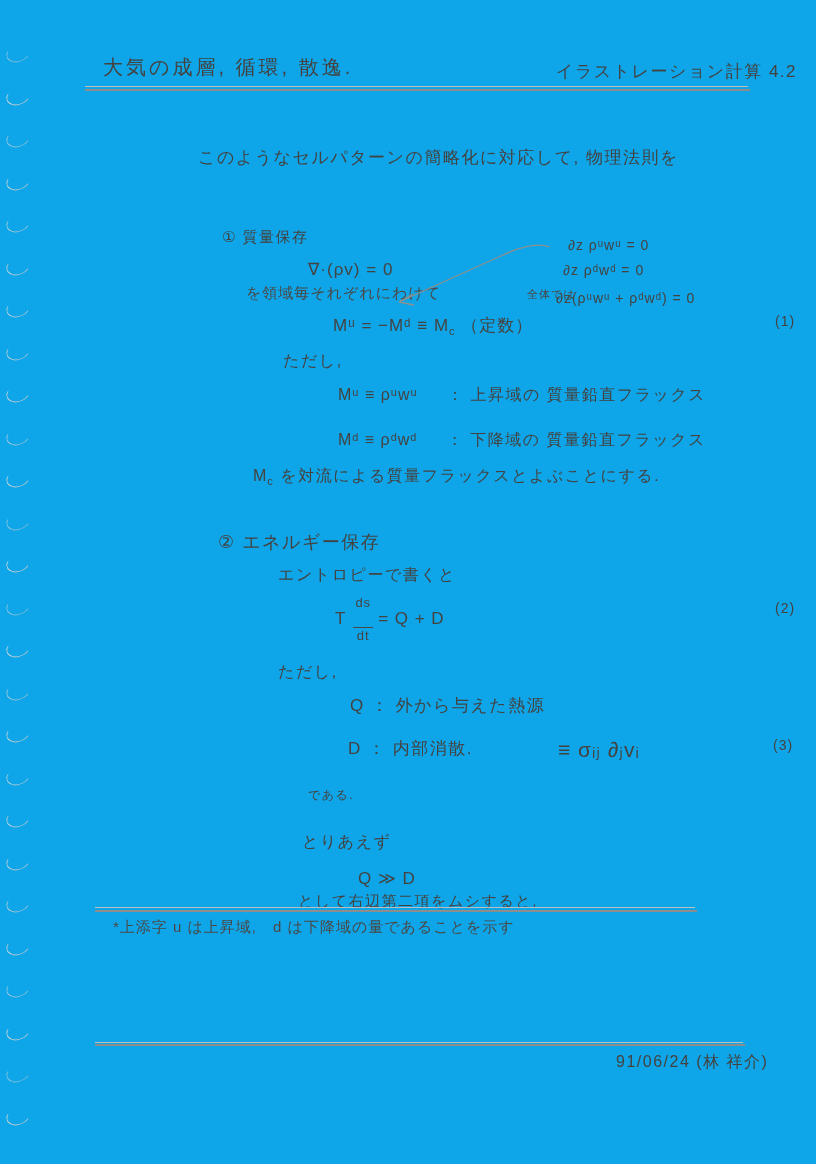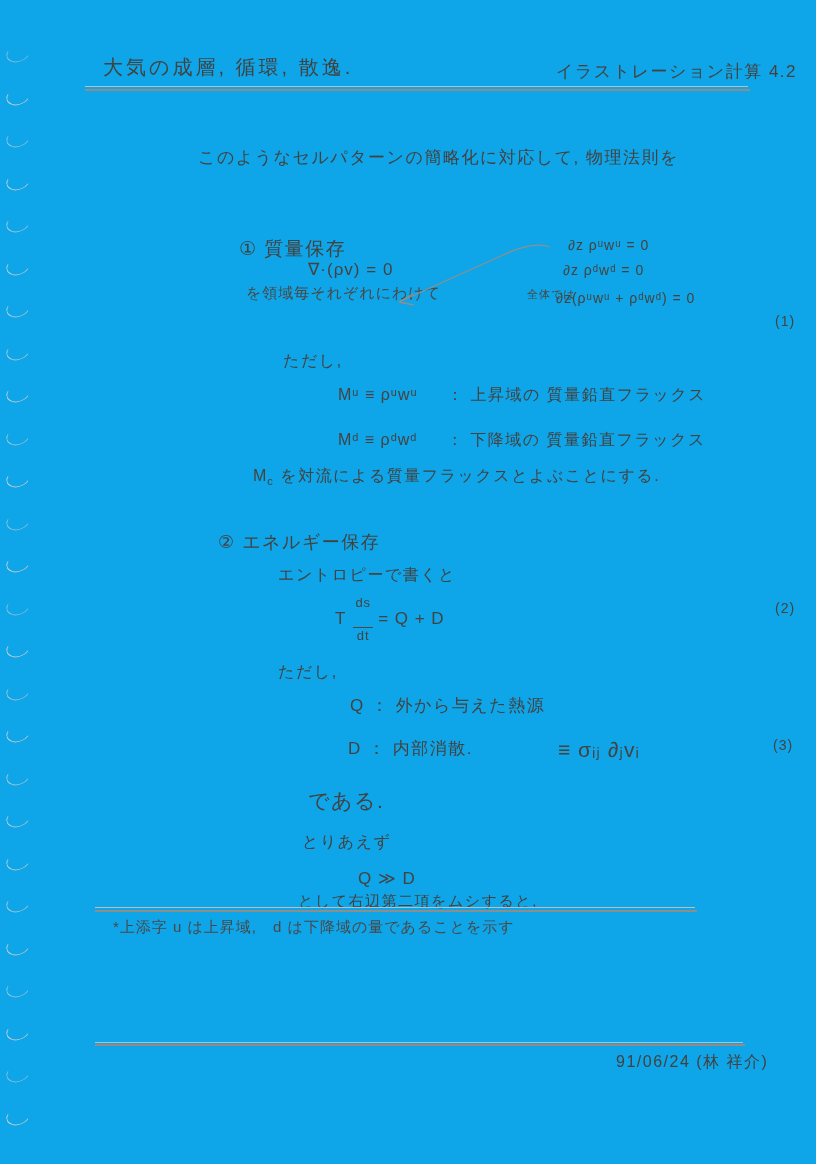--- a/index.html
+++ b/index.html
@@ -65,35 +65,39 @@
       <span class="punch" style="top: 1107.5px; opacity: 0.9;"></span>
     </div>
 
   <div class="pos hand" style="left:103px;top:54px;font-size:20px;letter-spacing:3px;">大気の成層, 循環, 散逸.</div>
   <div class="pos hand" style="left:556px;top:60px;font-size:17px;">イラストレーション計算 4.2</div>
   <div class="rule-light" style="left:85px;top:86px;width:663px;height:1px;"></div>
   <div class="rule" style="left:85px;top:89px;width:665px;height:2px;"></div>
 
   <div class="pos hand" style="left:198px;top:146px;font-size:17px;">このようなセルパターンの簡略化に対応して, 物理法則を</div>
 
-  <div class="pos hand" style="left:239px;top:228px;font-size:19px;margin-top:8px;">① 質量保存</div>
+  <div class="pos hand" style="left:222px;top:228px;font-size:15px;">① 質量保存</div>
 
   <div class="pos eqtext" style="left:308px;top:259px;font-size:17px;">∇·(ρv) = 0</div>
   <div class="pos hand-sm" style="left:246px;top:284px;font-size:15px;">を領域毎それぞれにわけて</div>
 
   <div class="pos eqtext" style="left:568px;top:237px;font-size:14px;">∂z ρᵘwᵘ = 0</div>
   <div class="pos eqtext" style="left:563px;top:262px;font-size:14px;">∂z ρᵈwᵈ = 0</div>
   <div class="pos hand-sm" style="left:527px;top:287px;font-size:11px;">全体では</div>
   <div class="pos eqtext" style="left:556px;top:290px;font-size:14px;">∂z(ρᵘwᵘ + ρᵈwᵈ) = 0</div>
 
   <svg style="position:absolute;left:385px;top:240px;" width="172" height="74" viewBox="0 0 172 74">
     <path d="M 165 7 Q 148 1 118 15 Q 58 42 14 62" fill="none" stroke="#8f8f8c" stroke-width="1.3"></path>
     <path d="M 14 62 L 28 54 M 14 62 L 29 65" fill="none" stroke="#8f8f8c" stroke-width="1.3"></path>
   </svg>
 
+  <div class="pos eqtext" style="left:333px;top:314px;font-size:17px;">
+    <span>Mᵘ = −Mᵈ ≡ M</span><sub class="small">c</sub>
+    <span>（定数）</span>
+  </div>
   <div class="pos eqtext" style="left:775px;top:313px;font-size:14px;">(1)</div>
 
   <div class="pos hand" style="left:283px;top:351px;font-size:16px;">ただし,</div>
 
   <div class="pos eqtext" style="left:338px;top:385px;font-size:16px;">
     <span>Mᵘ ≡ ρᵘwᵘ</span>
     <span style="margin-left:24px;" class="hand">： 上昇域の 質量鉛直フラックス</span>
   </div>
   <div class="pos eqtext" style="left:338px;top:430px;font-size:16px;">
     <span>Mᵈ ≡ ρᵈwᵈ</span>
@@ -117,21 +121,21 @@
   <div class="pos eqtext" style="left:775px;top:600px;font-size:14px;">(2)</div>
 
   <div class="pos hand" style="left:278px;top:662px;font-size:16px;">ただし,</div>
 
   <div class="pos hand" style="left:350px;top:694px;font-size:17px;">Q ：  外から与えた熱源</div>
 
   <div class="pos hand" style="left:348px;top:737px;font-size:17px;">D ：  内部消散.</div>
   <div class="pos eqtext" style="left:558px;top:738px;font-size:21px;">≡  σᵢⱼ ∂ⱼvᵢ</div>
   <div class="pos eqtext" style="left:773px;top:737px;font-size:14px;">(3)</div>
 
-  <div class="pos hand" style="left:308px;top:787px;font-size:21px;">である.</div>
+  <div class="pos hand" style="left:308px;top:787px;font-size:12px;">である.</div>
 
   <div class="pos hand" style="left:302px;top:832px;font-size:16px;">とりあえず</div>
 
   <div class="pos eqtext" style="left:358px;top:868px;font-size:17px;">Q ≫ D</div>
 
   <div class="pos hand" style="left:298px;top:892px;font-size:15px;">として右辺第二項をムシすると,</div>
 
   <div class="rule-light" style="left:95px;top:907px;width:600px;height:1px;"></div>
   <div class="rule" style="left:95px;top:910px;width:602px;height:2px;"></div>
   <div class="pos hand-sm" style="left:113px;top:918px;font-size:15px;">*上添字 u は上昇域,　d は下降域の量であることを示す</div>

